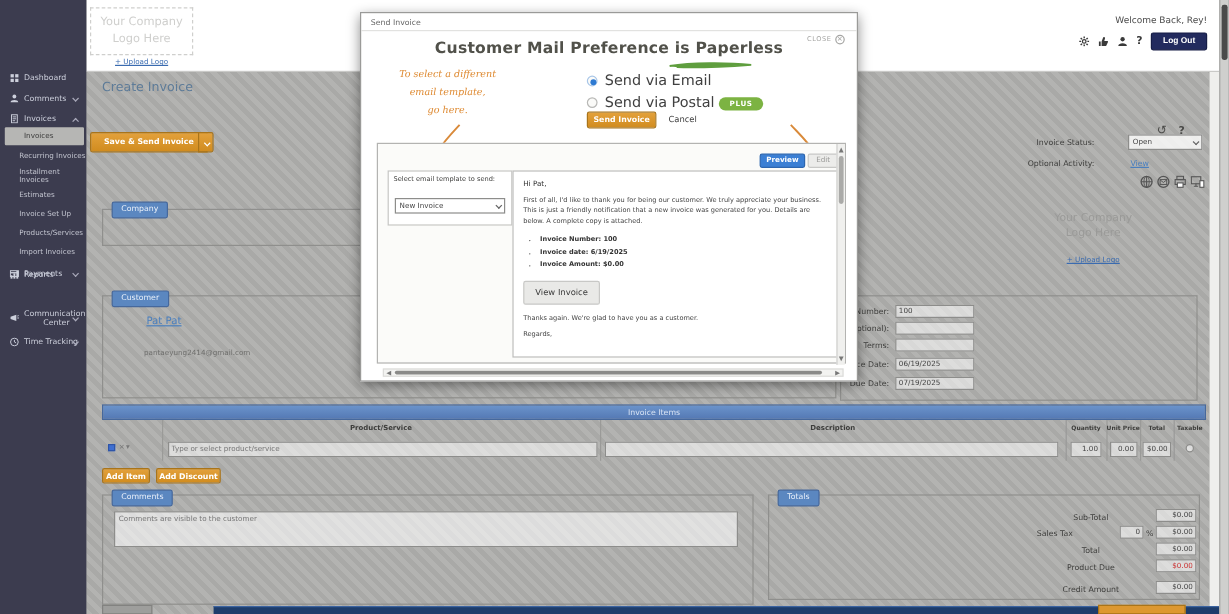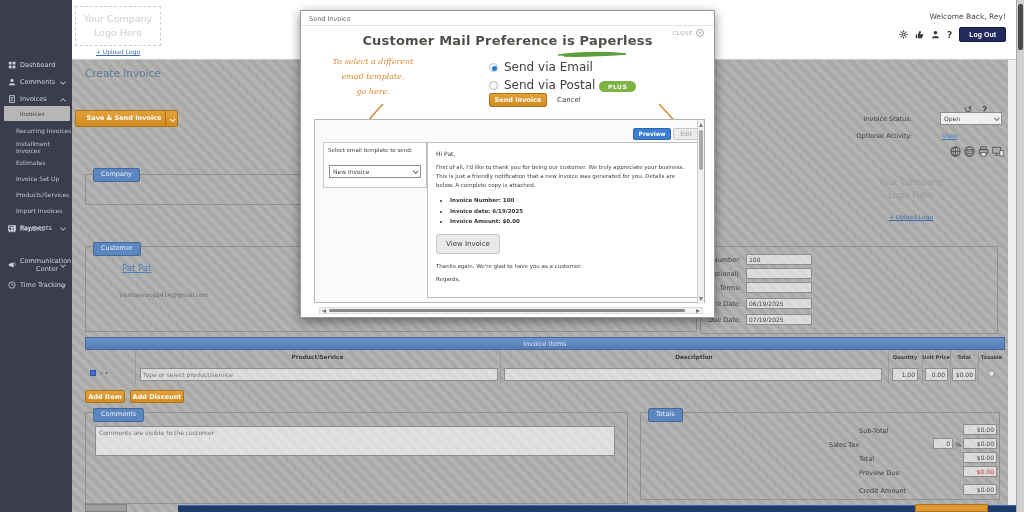--- a/index.html
+++ b/index.html
@@ -53,21 +53,21 @@
   .items-bar { position:absolute; left:13px; top:277px; width:920px; height:13px; background:linear-gradient(#6a93cb,#5579b4); border:1px solid #46689c; color:#d9e4f5; font-size:6.5px; text-align:center; line-height:12px; }
   .thead { position:absolute; left:13px; top:290px; width:920px; height:16px; border-bottom:1px solid #97979
 5; }
   .th { position:absolute; top:4px; font-size:5.8px; font-weight:bold; color:#3c3c3a; text-align:center; }
   .vsep { position:absolute; top:0; width:1px; height:34px; background:#9a9a98; }
   .row-handle { position:absolute; left:18px; top:310px; width:6px; height:6px; background:#3f6fd0; border:1px solid #2f55a8; cursor:grab; }
   .row-x { position:absolute; left:27px; top:309px; font-size:6px; color:#777; cursor:pointer; }
   .row-x::before { content:"\00D7 \25BE"; letter-spacing:1px; }
   .tax-circle { position:absolute; left:916px; top:310px; width:7px; height:7px; border-radius:50%; border:1px solid #8d8d8b; background:rgba(255,255,255,0.6); cursor:pointer; }
   .comments-ta { position:absolute; left:23px; top:366px; width:520px; height:30px; background:rgba(255,255,255,0.6); border:1px solid #8d8d8b; font-size:6px; color:#444; font-family:inherit; resize:none; padding:2px 3px; }
-  .tot-lbl { position:absolute; font-size:6.5px; color:#3d3d3b; text-align:left; white-space:nowrap; }
+  .tot-lbl { position:absolute; font-size:6.5px; color:#3d3d3b; text-align:center; white-space:nowrap; }
   .red { color:#cc3333 !important; }
 
   
   .foot-dark { position:absolute; left:178px; top:505px; width:838px; height:7px; background:#1d3c6b; border-top:1px solid #3b63a0; z-index:6; }
   .foot-gray { position:absolute; left:85px; top:504px; width:42px; height:8px; background:#9e9e9c; border:1px solid #828280; z-index:6; }
   .foot-orange { position:absolute; left:915px; top:504px; width:73px; height:8px; background:#dd9831; border:1px solid #a9741a; z-index:7; }
 
   
   .gutter { position:absolute; left:1008px; top:60px; width:8px; height:452px; background:#efefed; z-index:4; }
   .pg-scroll { position:absolute; left:1016px; top:0; width:8px; height:512px; background:#cfcfcd; border-left:1px solid #a8a8a6; z-index:50; }
@@ -345,21 +345,21 @@
     <div class="tab" style="left:576px; top:348px">Totals</div>
     <div class="panel" style="left:568px; top:352px; width:360px; height:88px">
       <div class="tot-lbl" style="left:218px; top:14px; width:100px">Sub-Total</div>
       <input class="inp" style="left: 322px; top: 11px; width: 34px; height: 11px; text-align: right;" value="$0.00">
       <div class="tot-lbl" style="left:188px; top:28px; width:100px">Sales Tax</div>
       <input class="inp" style="left: 292px; top: 25px; width: 20px; height: 11px; text-align: right;" value="0">
       <span class="tot-lbl" style="left:314px; top:28px">%</span>
       <input class="inp" style="left: 322px; top: 25px; width: 34px; height: 11px; text-align: right;" value="$0.00">
       <div class="tot-lbl" style="left:218px; top:42px; width:100px">Total</div>
       <input class="inp" style="left: 322px; top: 39px; width: 34px; height: 11px; text-align: right;" value="$0.00">
-      <div class="tot-lbl" style="left:218px; top:56px; width:100px">Preview Due</div>
+      <div class="tot-lbl" style="left:218px; top:56px; width:100px">Product Due</div>
       <input class="inp red" style="left: 322px; top: 53px; width: 34px; height: 11px; text-align: right;" value="$0.00">
       <div class="tot-lbl" style="left:218px; top:74px; width:100px">Credit Amount</div>
       <input class="inp" style="left: 322px; top: 71px; width: 34px; height: 11px; text-align: right;" value="$0.00">
     </div>
   </div>
 
   <div class="foot-gray"></div>
   <div class="foot-dark"></div>
   <div class="foot-orange"></div>
 

